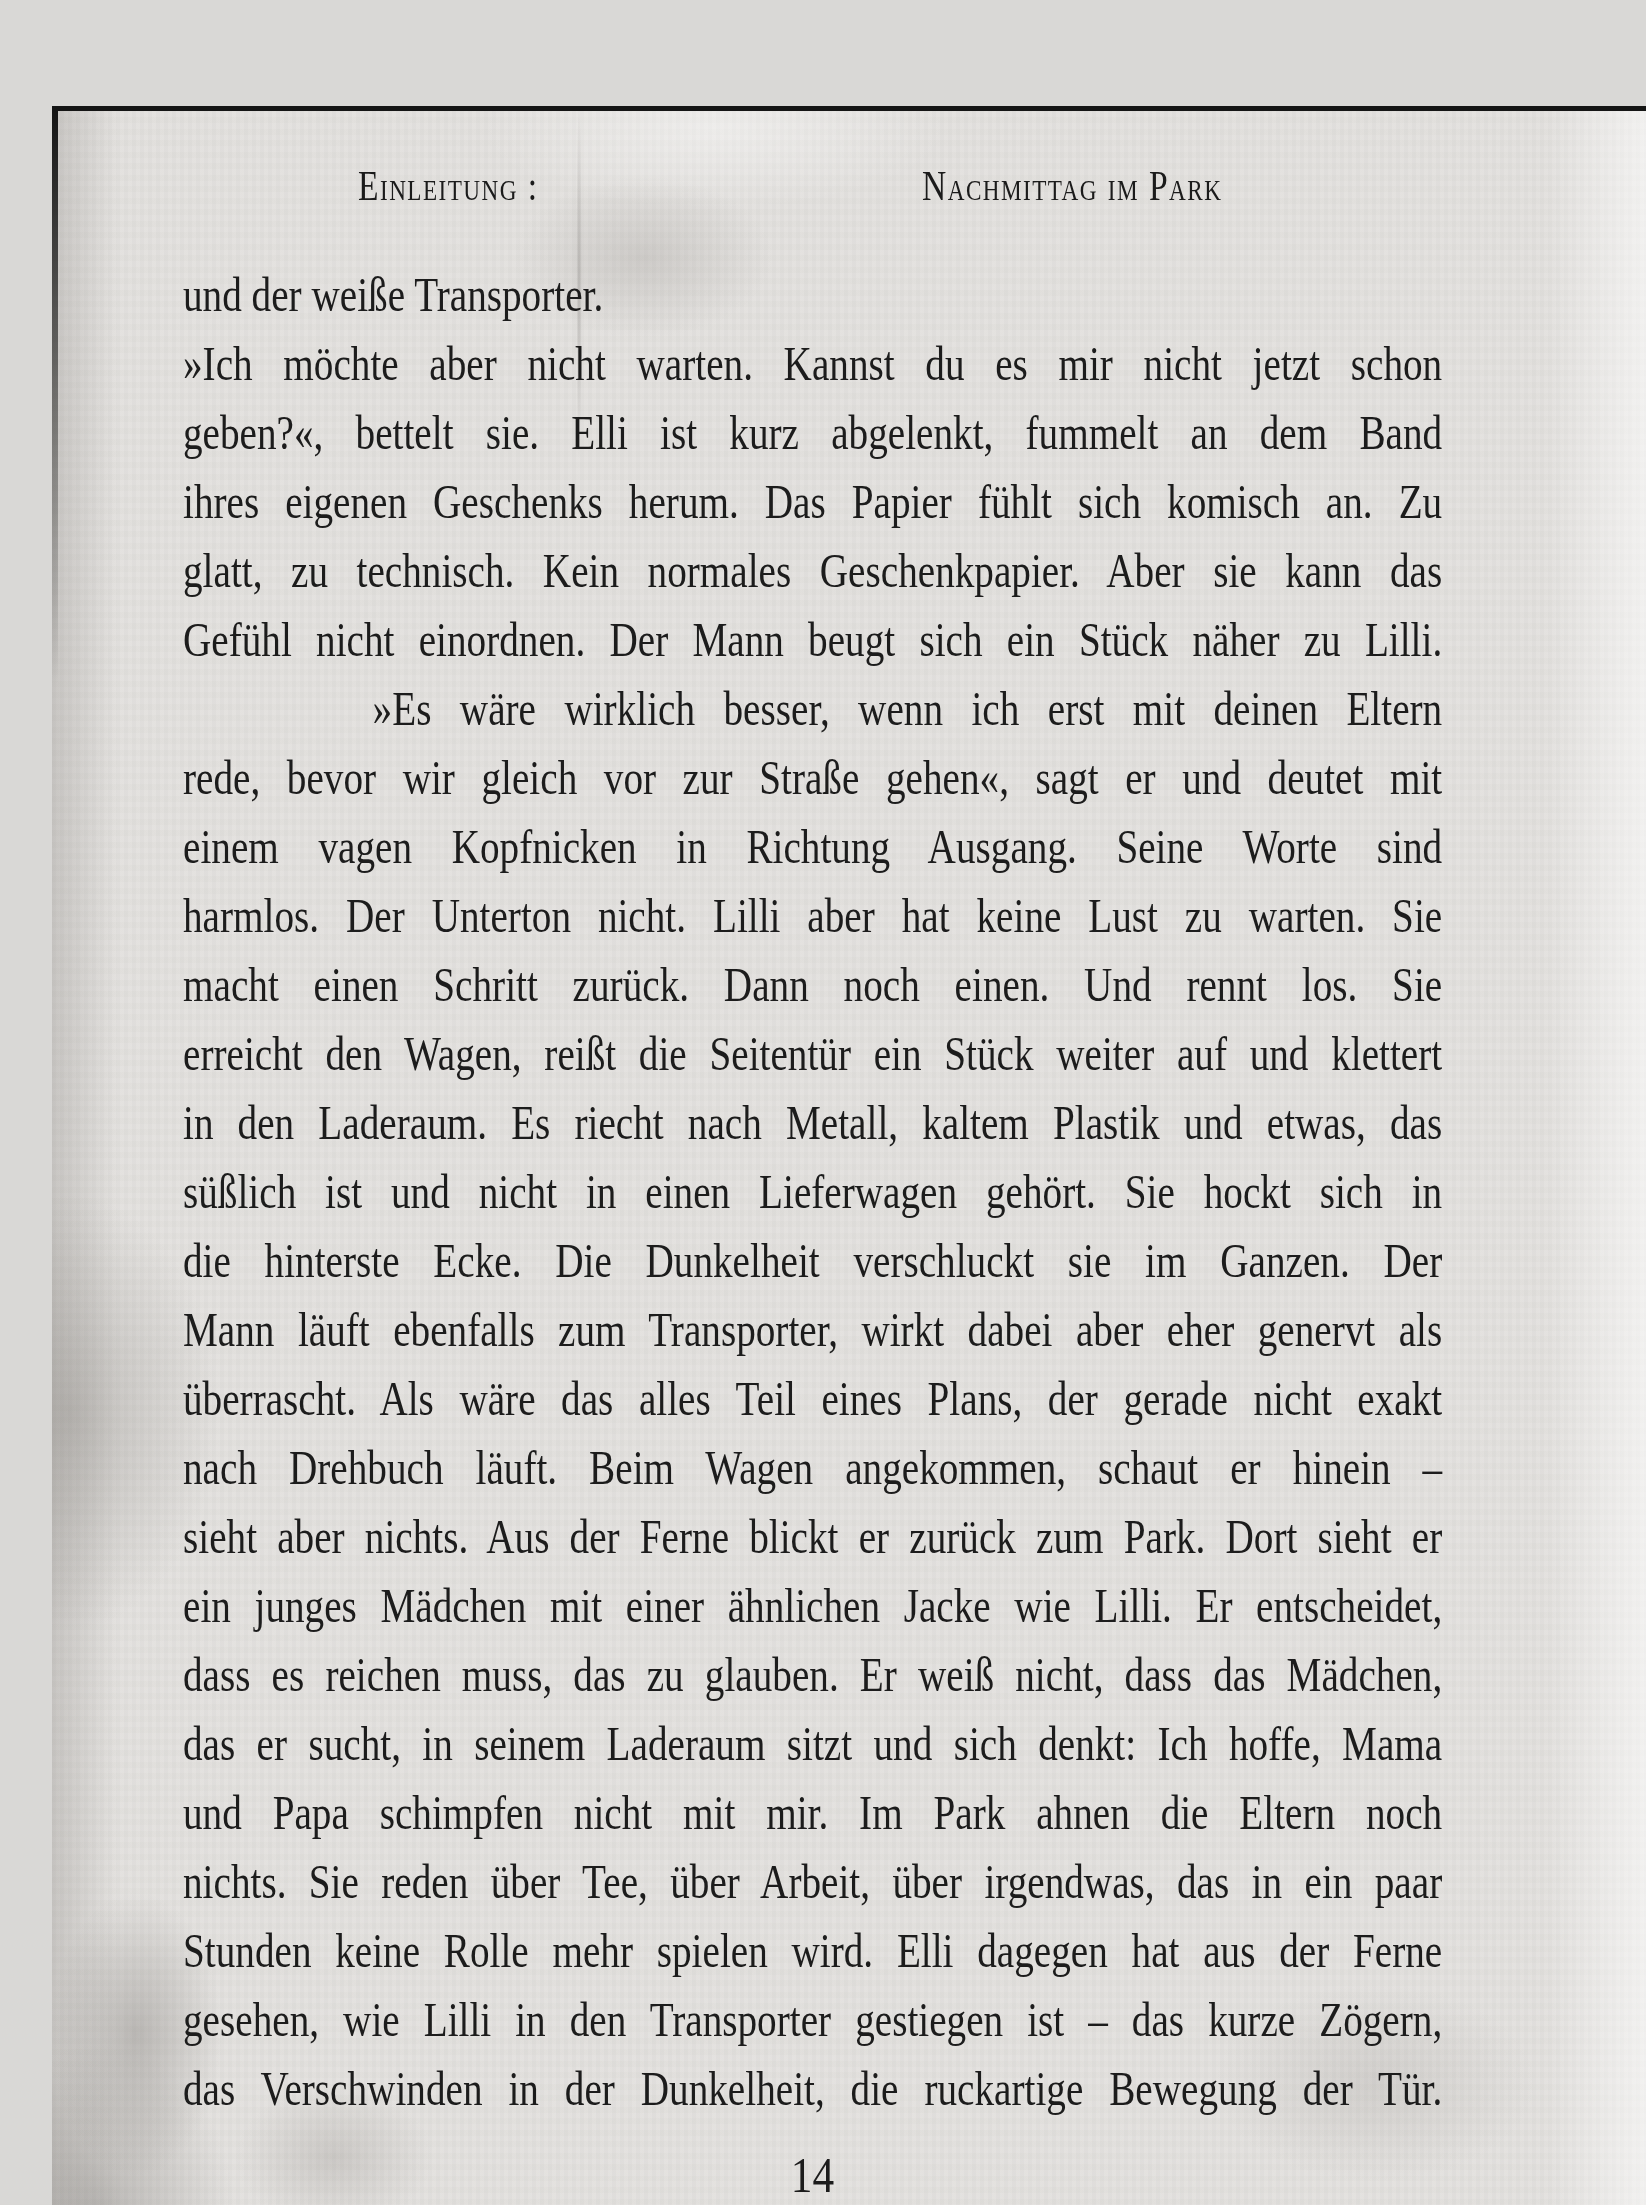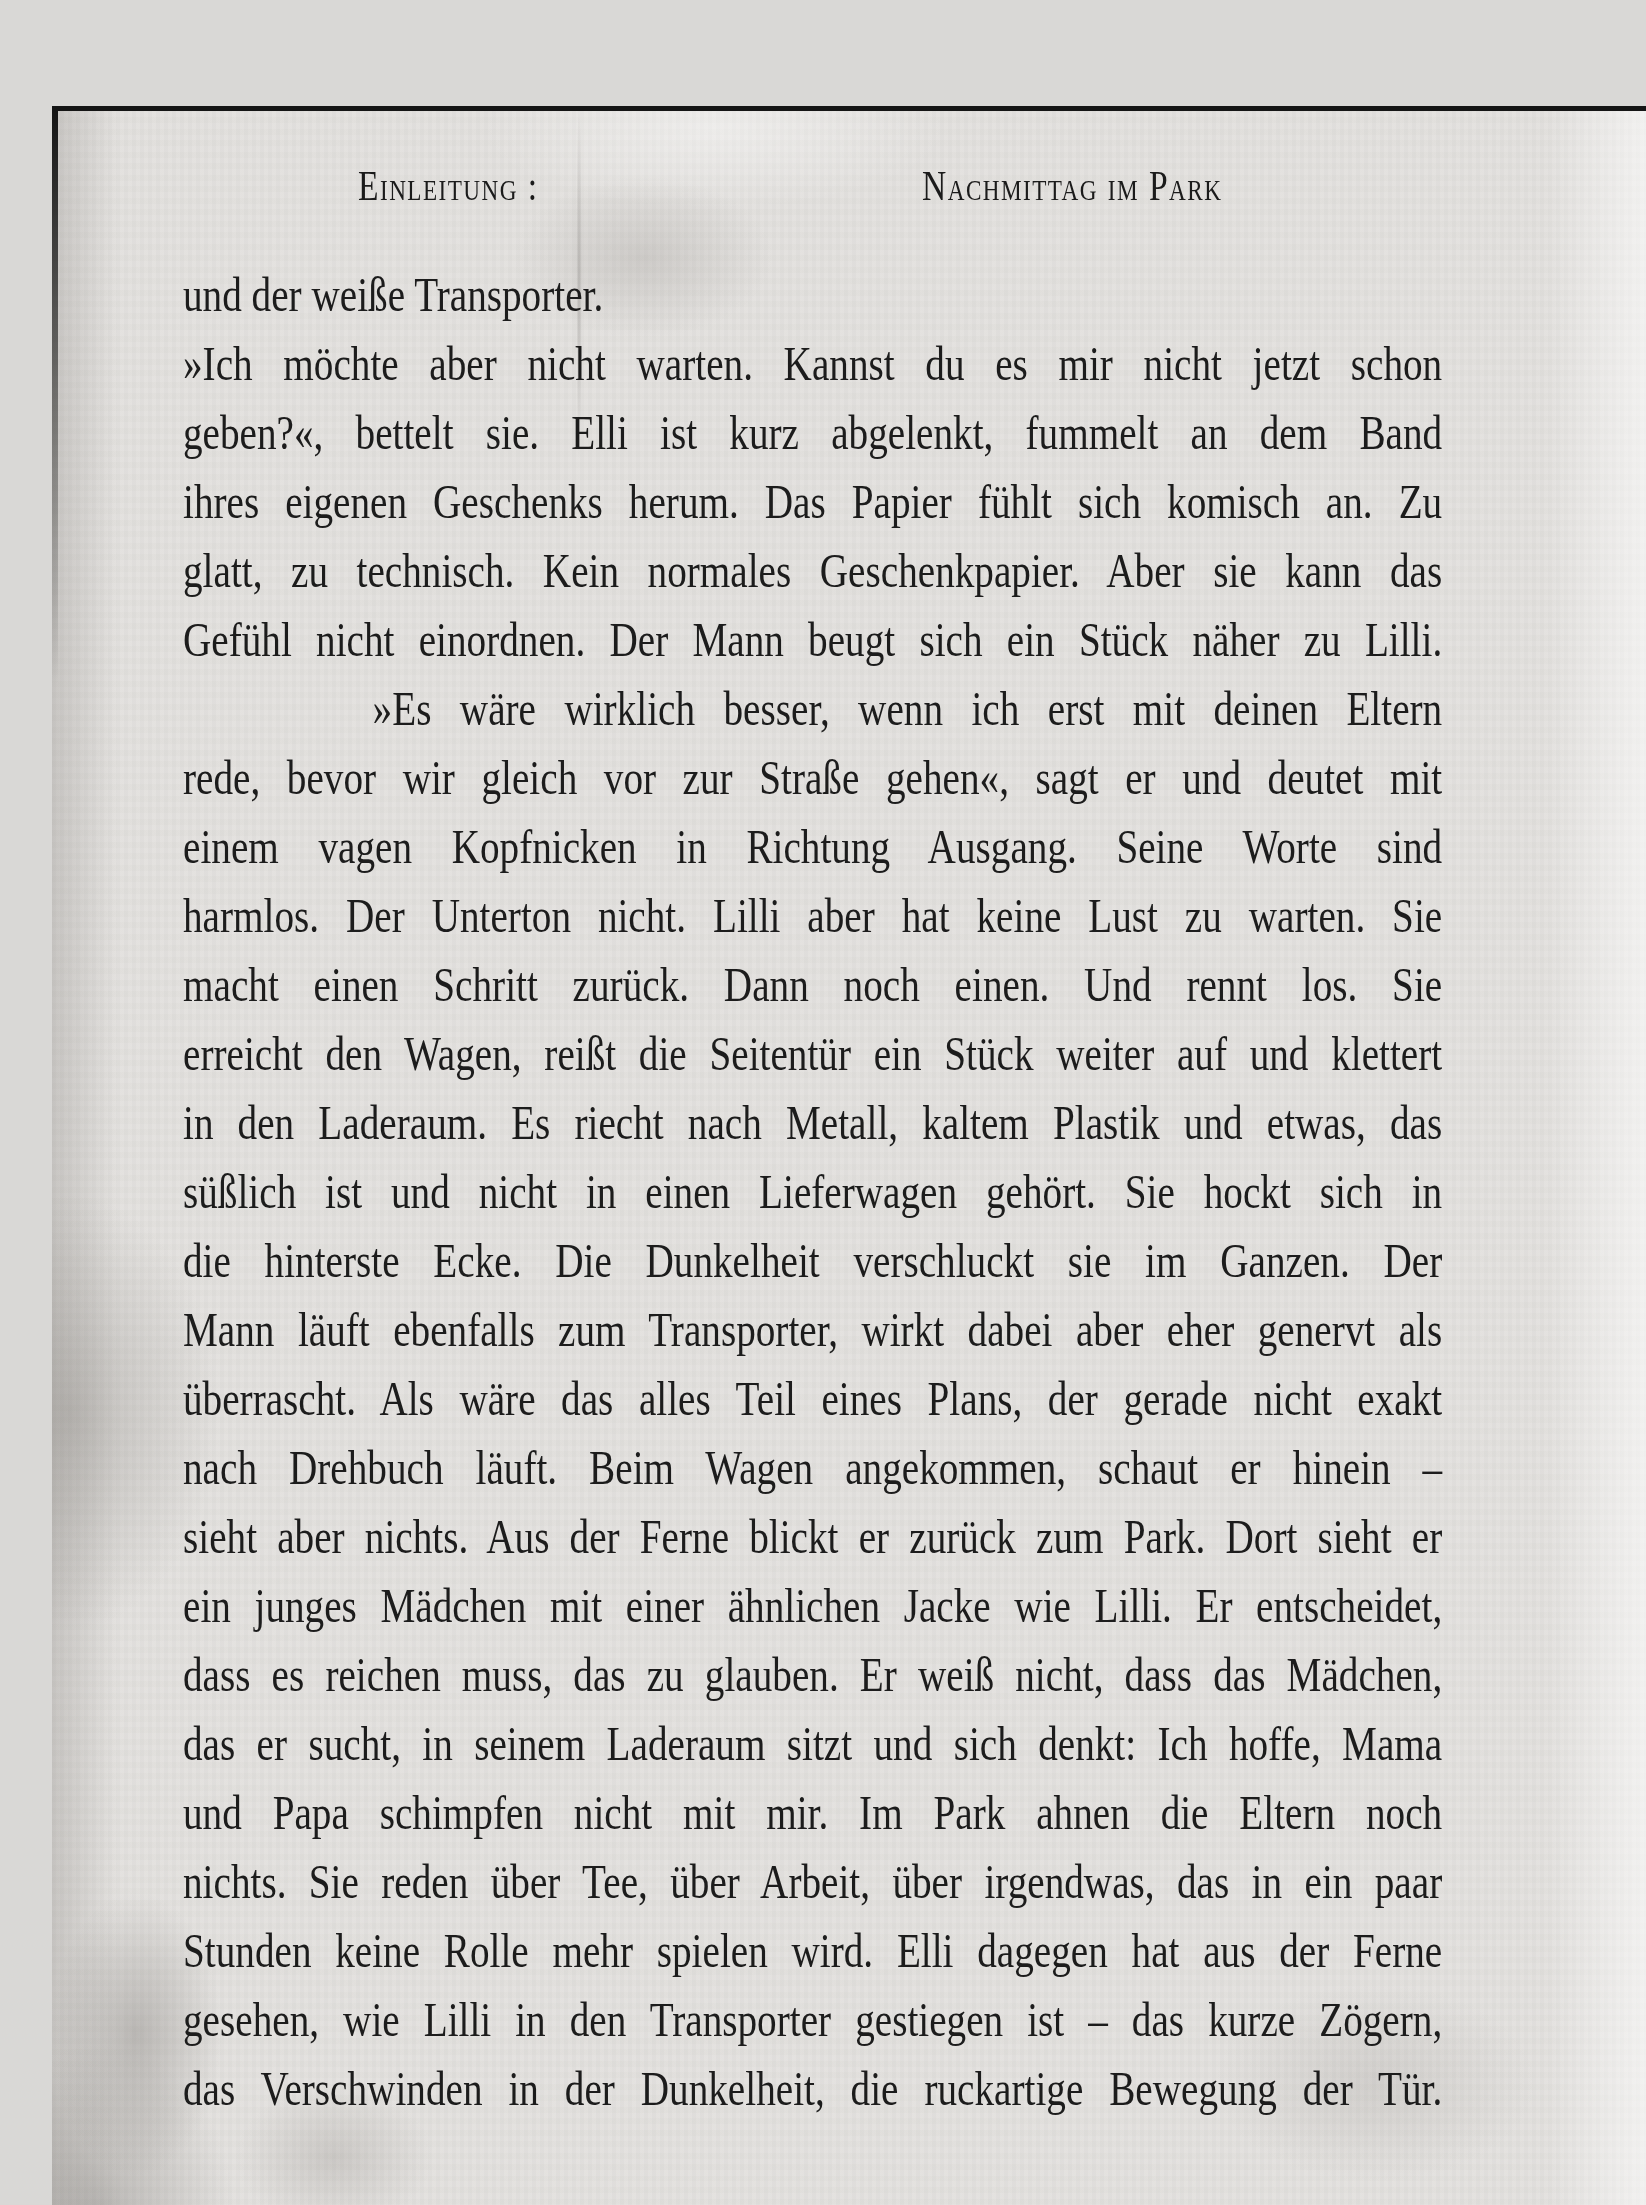--- a/index.html
+++ b/index.html
@@ -134,17 +134,20 @@
       <div class="line">ein junges Mädchen mit einer ähnlichen Jacke wie Lilli. Er entscheidet,</div>
       <div class="line">dass es reichen muss, das zu glauben. Er weiß nicht, dass das Mädchen,</div>
       <div class="line">das er sucht, in seinem Laderaum sitzt und sich denkt: Ich hoffe, Mama</div>
       <div class="line">und Papa schimpfen nicht mit mir. Im Park ahnen die Eltern noch</div>
       <div class="line">nichts. Sie reden über Tee, über Arbeit, über irgendwas, das in ein paar</div>
       <div class="line">Stunden keine Rolle mehr spielen wird. Elli dagegen hat aus der Ferne</div>
       <div class="line">gesehen, wie Lilli in den Transporter gestiegen ist – das kurze Zögern,</div>
       <div class="line">das Verschwinden in der Dunkelheit, die ruckartige Bewegung der Tür.</div>
     </div>
 
+    <div class="page-number">
+      <span class="pn-inner">14</span>
+    </div>
 
   </div>
 
 </div>
 
 
 </body></html>

